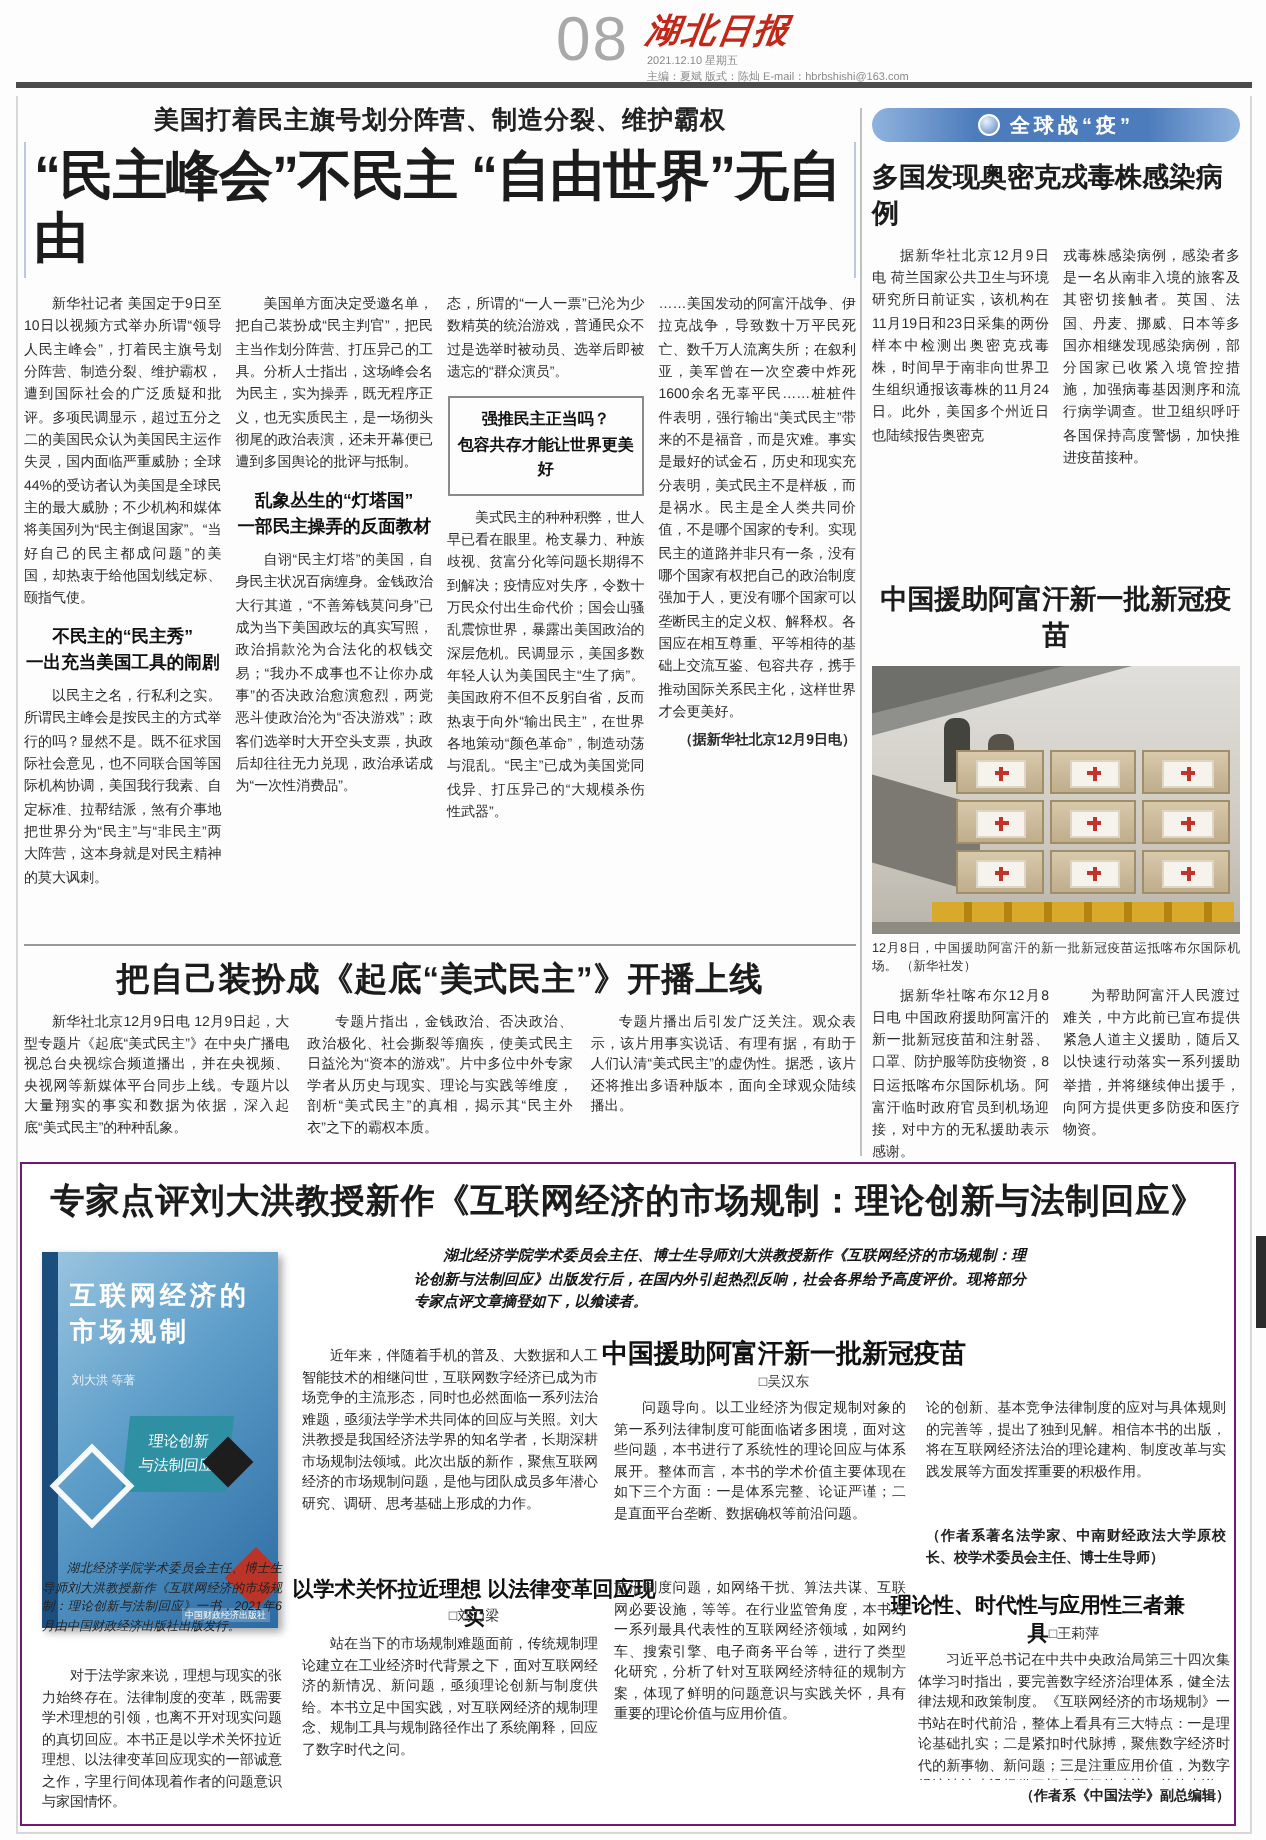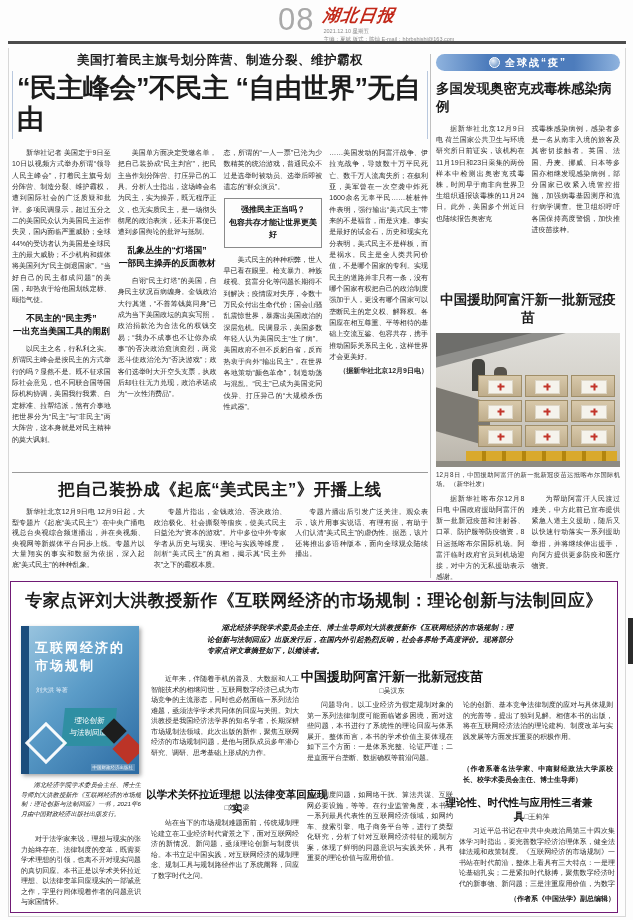--- a/index.html
+++ b/index.html
@@ -81,21 +81,21 @@
   .fi{text-indent:2em;}
   .f-caption{position:absolute;left:10px;top:198px;width:120px;font-size:6.2px;font-style:italic;
         line-height:1.55;color:#222;text-align:justify;text-indent:2em;}
   .f-intro{position:absolute;left:152px;top:40px;width:306px;font-size:7.3px;font-style:italic;font-weight:bold;
         line-height:1.6;text-indent:2em;color:#151515;text-align:justify;margin-left:44px;}
   .f-head{position:absolute;text-align:center;font-weight:900;color:#111;}
   .f-byline{position:absolute;text-align:center;font-size:7px;color:#333;}
   .f-attr{position:absolute;font-size:7px;font-weight:bold;line-height:1.5;color:#222;}
 
   
-  .book{position:absolute;left:10px;top:44px;width:118px;height:148px;overflow:hidden;
+  .book{position:absolute;left:10px;top:44px;width:118px;height:188px;overflow:hidden;
         background:linear-gradient(135deg,#9cc6e0 0%,#5b9cc8 45%,#2b6aa2 100%);
         box-shadow:2px 2px 4px rgba(0,0,0,.35);}
   .spine{position:absolute;left:0;top:0;width:8px;height:100%;background:#1c4e7d;}
   .btitle{position:absolute;left:14px;top:13px;font-size:13px;font-weight:900;color:#fff;line-height:1.4;letter-spacing:2px;}
   .bauthor{position:absolute;left:15px;top:60px;font-size:6px;color:#e8f1fa;}
   .bsub{position:absolute;left:42px;top:82px;background:#2f8fa3;color:#fff;font-size:7.5px;
         padding:7px 7px;line-height:1.6;text-align:center;transform:skewX(-6deg);}
   .hexw{position:absolute;width:24px;height:24px;border:3px solid rgba(255,255,255,.95);transform:rotate(45deg);left:10px;top:102px;}
   .hexb{position:absolute;width:18px;height:18px;background:#1d1d1d;transform:rotate(45deg);right:16px;top:96px;}
   .hexr{position:absolute;width:22px;height:22px;background:#bc3427;transform:rotate(45deg);right:0px;bottom:14px;}

